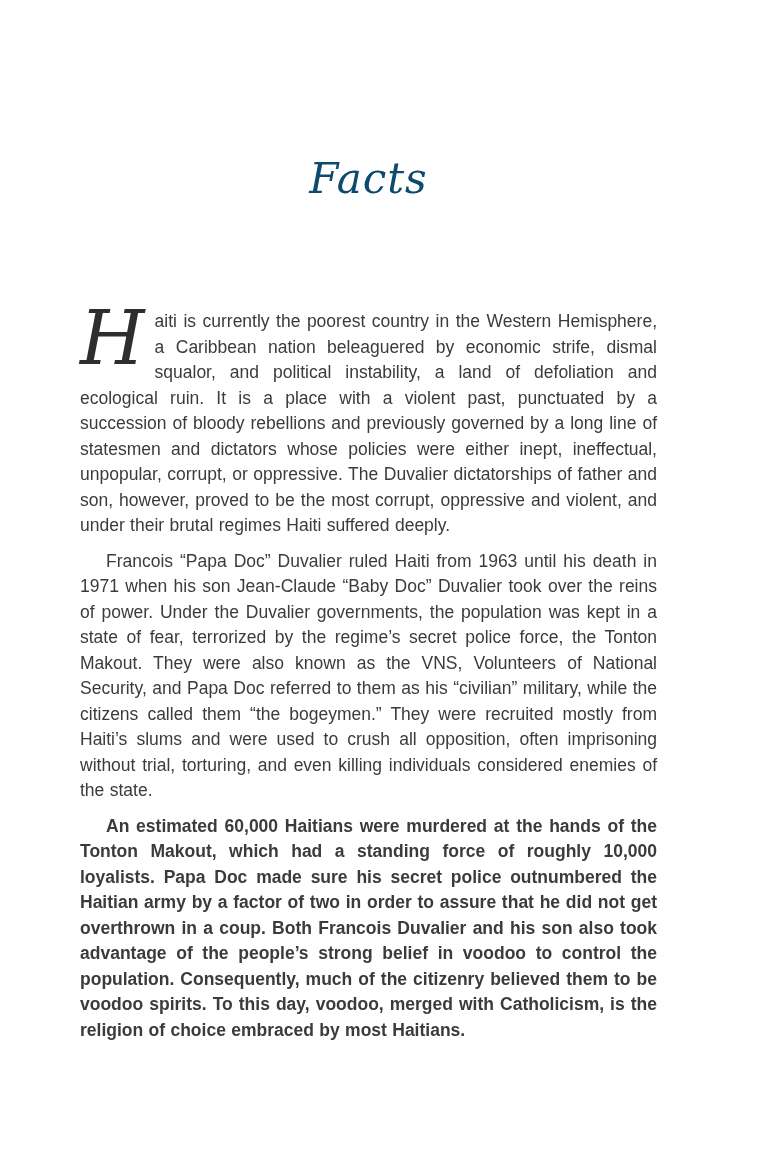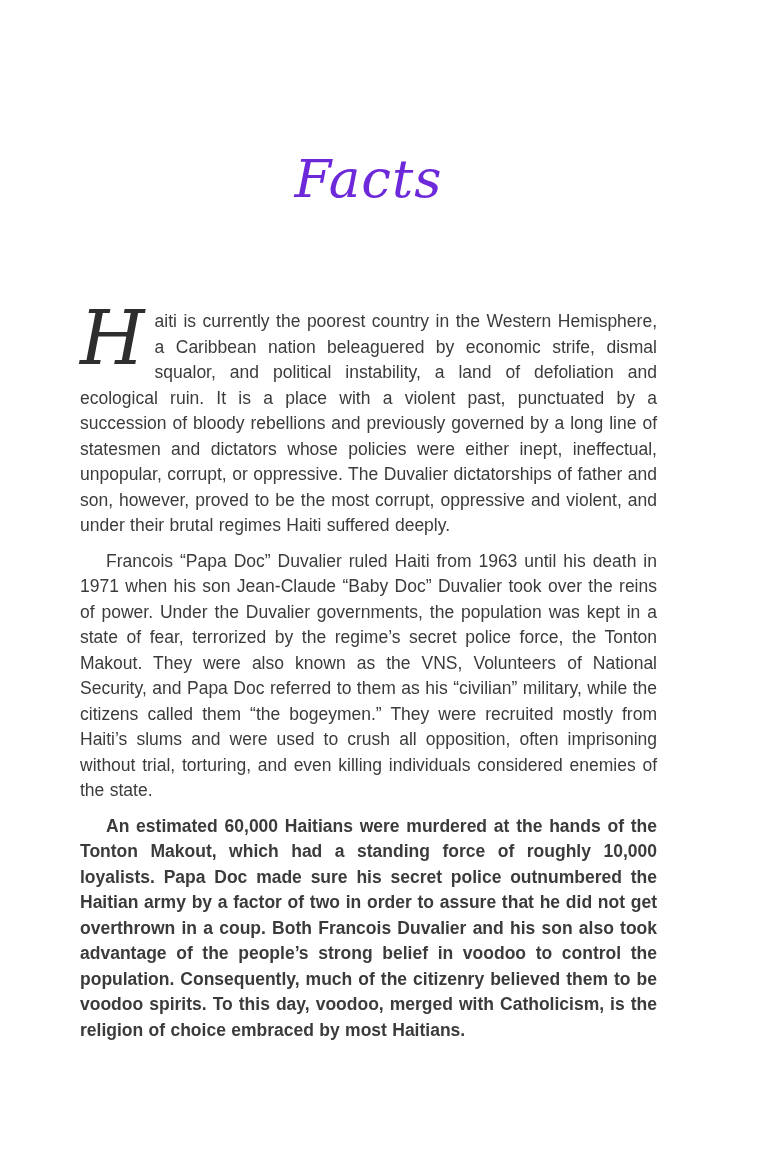--- a/index.html
+++ b/index.html
@@ -19,24 +19,24 @@
   .content {
     margin-left: 80px;
     width: 577px;
   }
   .title {
     margin: 148px 0 0 0;
     text-align: center;
     font-family: "DejaVu Serif", serif;
     font-style: italic;
     font-weight: 500;
-    font-size: 53px;
+    font-size: 42px;
     line-height: 62px;
     letter-spacing: 1px;
-    color: #6d28d9;
+    color: #0c4a6e;
   }
   .body-text {
     margin-top: 99px;
     color: #3b3b3b;
     font-size: 17.5px;
     line-height: 25.5px;
     text-align: justify;
   }
   .para {
     margin: 0 0 10px 0;

